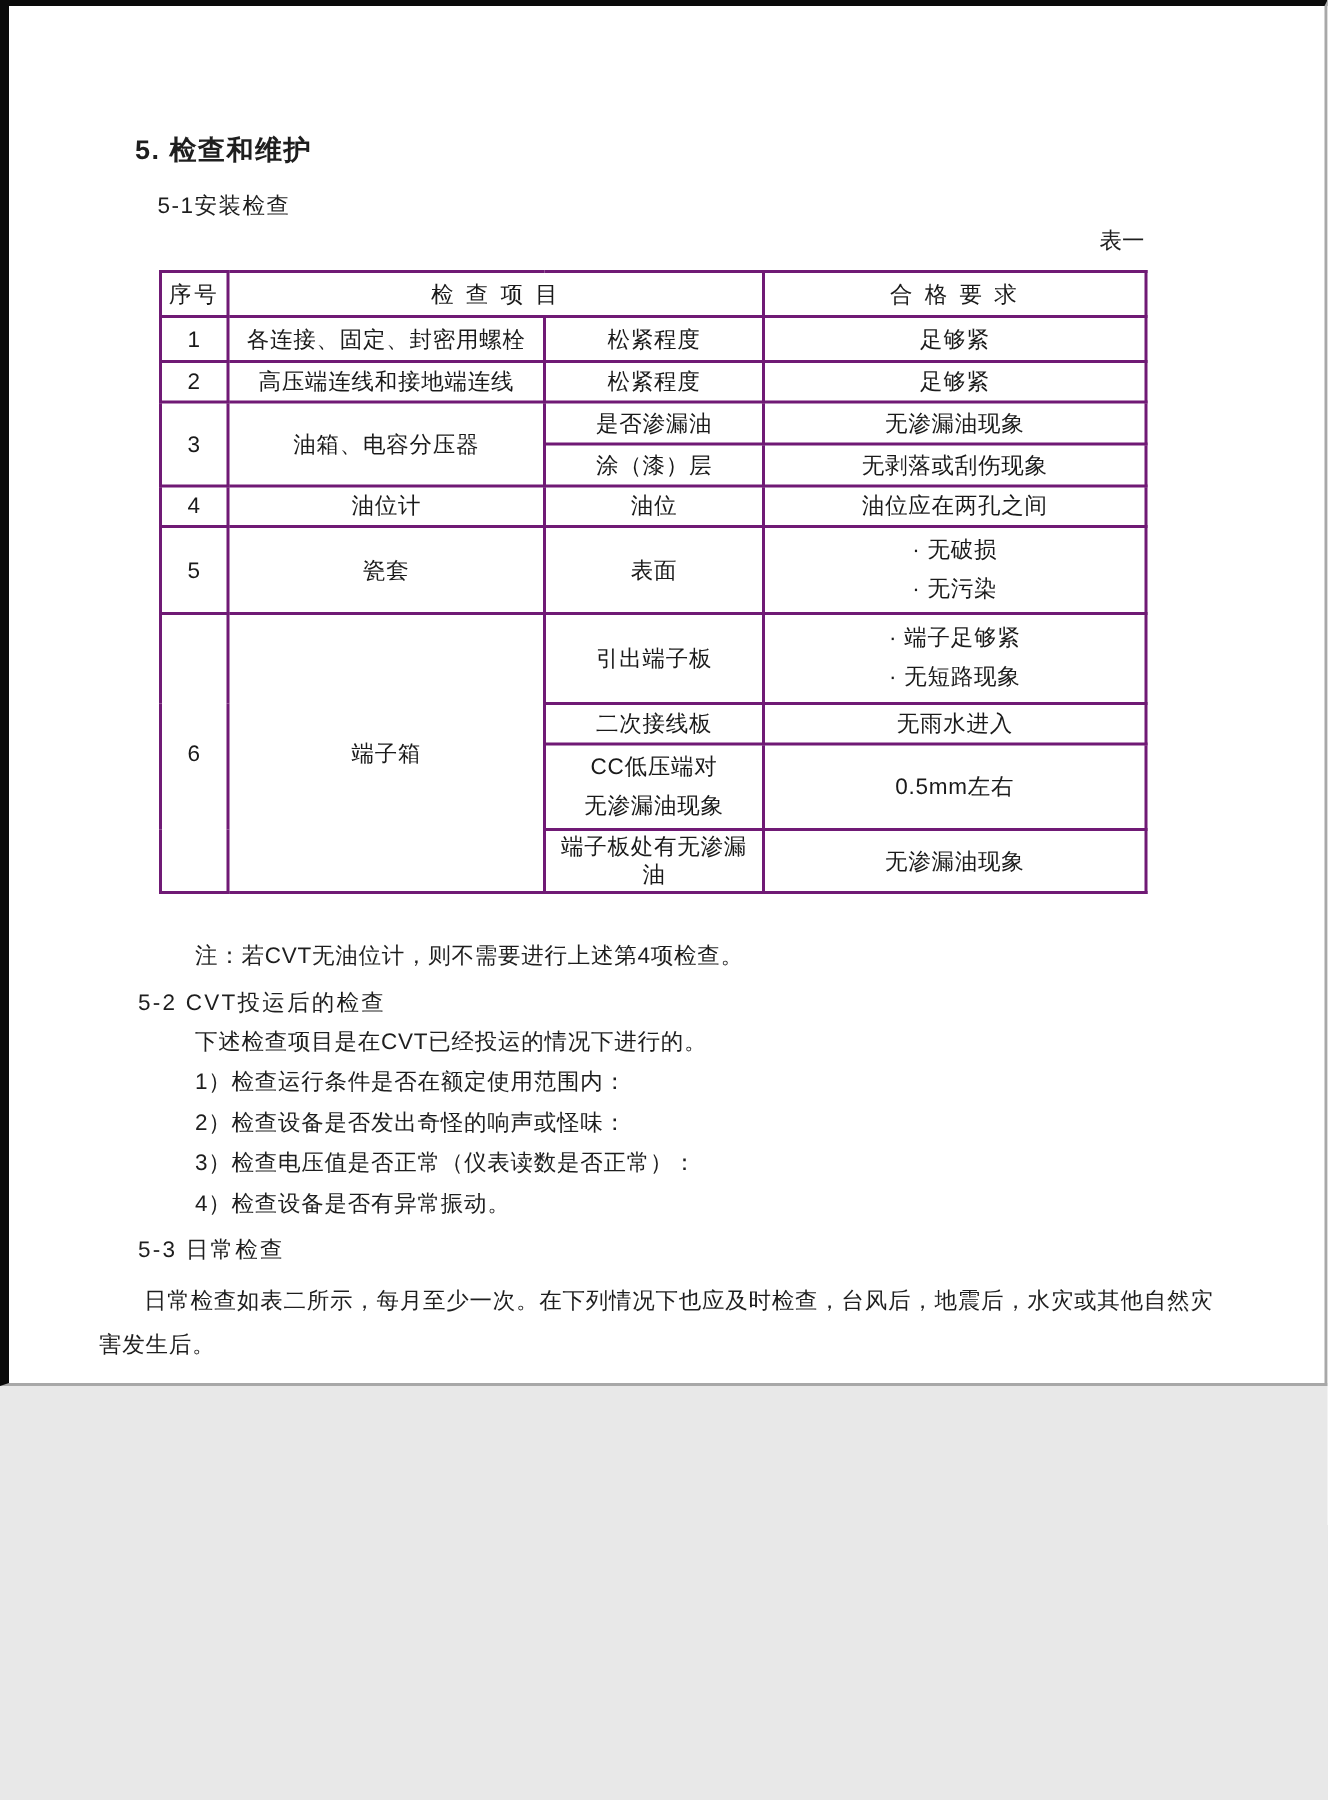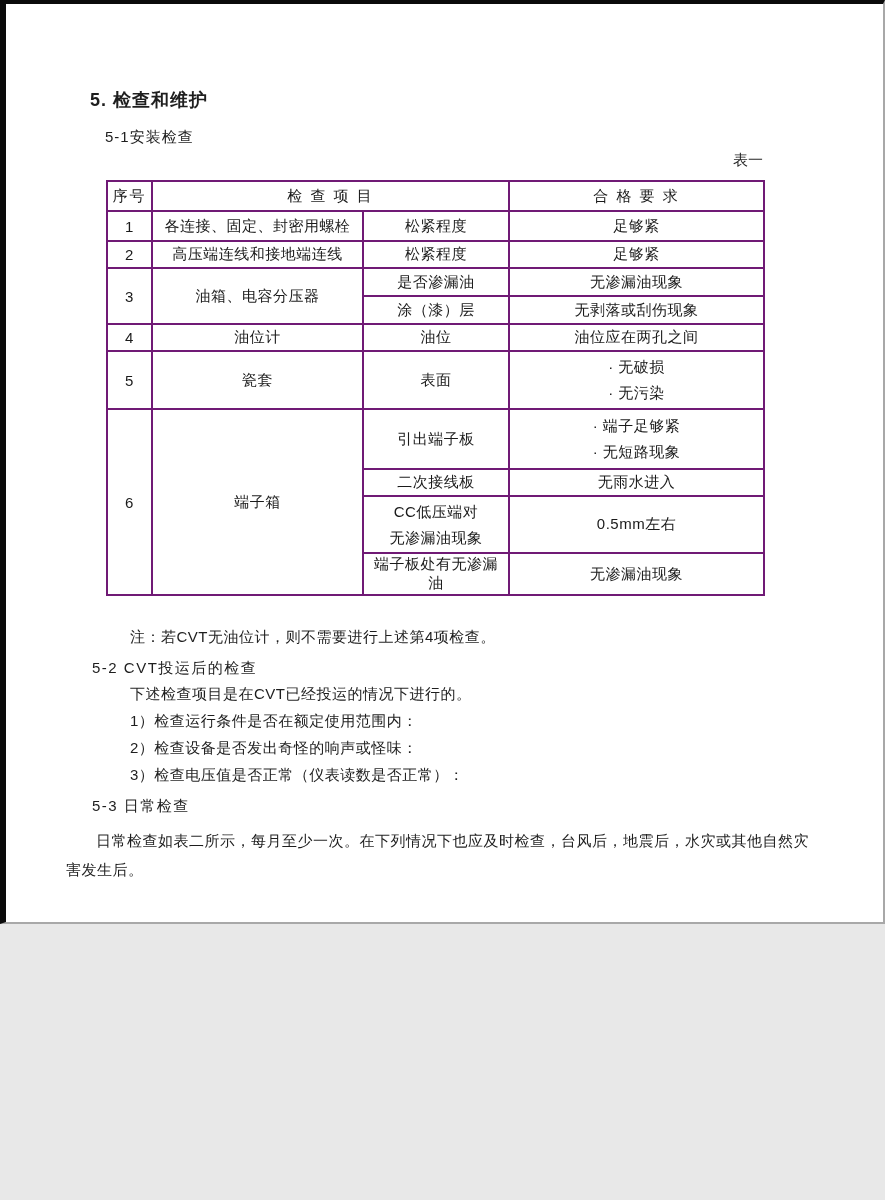--- a/index.html
+++ b/index.html
@@ -158,20 +158,21 @@
 
   <div class="note-line">注：若CVT无油位计，则不需要进行上述第4项检查。</div>
 
   <div class="sub-head-2">5-2 CVT投运后的检查</div>
 
   <div class="body-line">下述检查项目是在CVT已经投运的情况下进行的。</div>
 
   <div class="list-item">1）检查运行条件是否在额定使用范围内：</div>
   <div class="list-item">2）检查设备是否发出奇怪的响声或怪味：</div>
   <div class="list-item">3）检查电压值是否正常（仪表读数是否正常）：</div>
+  <div class="list-item">4）检查设备是否有异常振动。</div>
 
   <div class="sub-head-2">5-3 日常检查</div>
 
   <div class="daily-para">日常检查如表二所示，每月至少一次。在下列情况下也应及时检查，台风后，地震后，水灾或其他自然灾害发生后。</div>
 
   <div class="page-number">· 11 ·</div>
 
 </div>
 
 </body></html>

